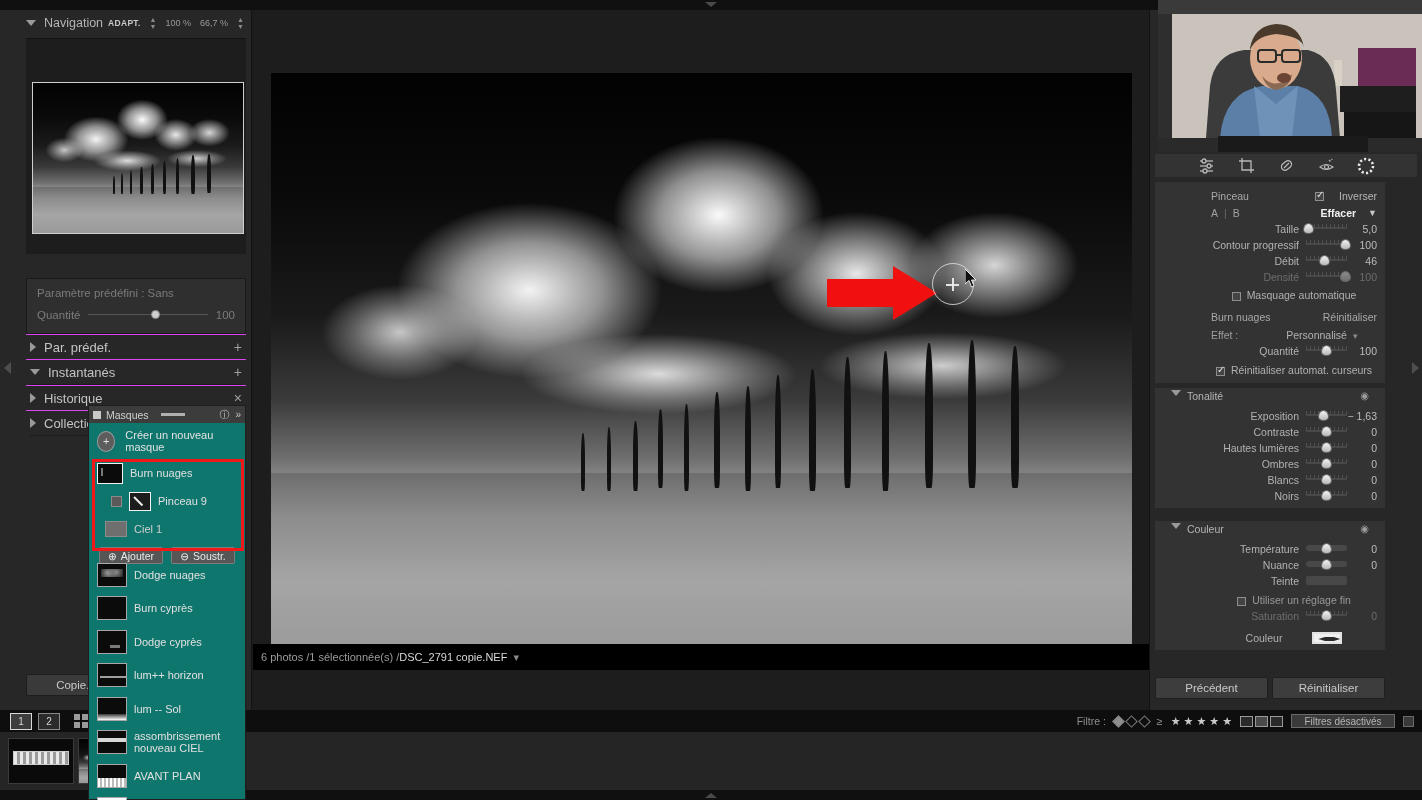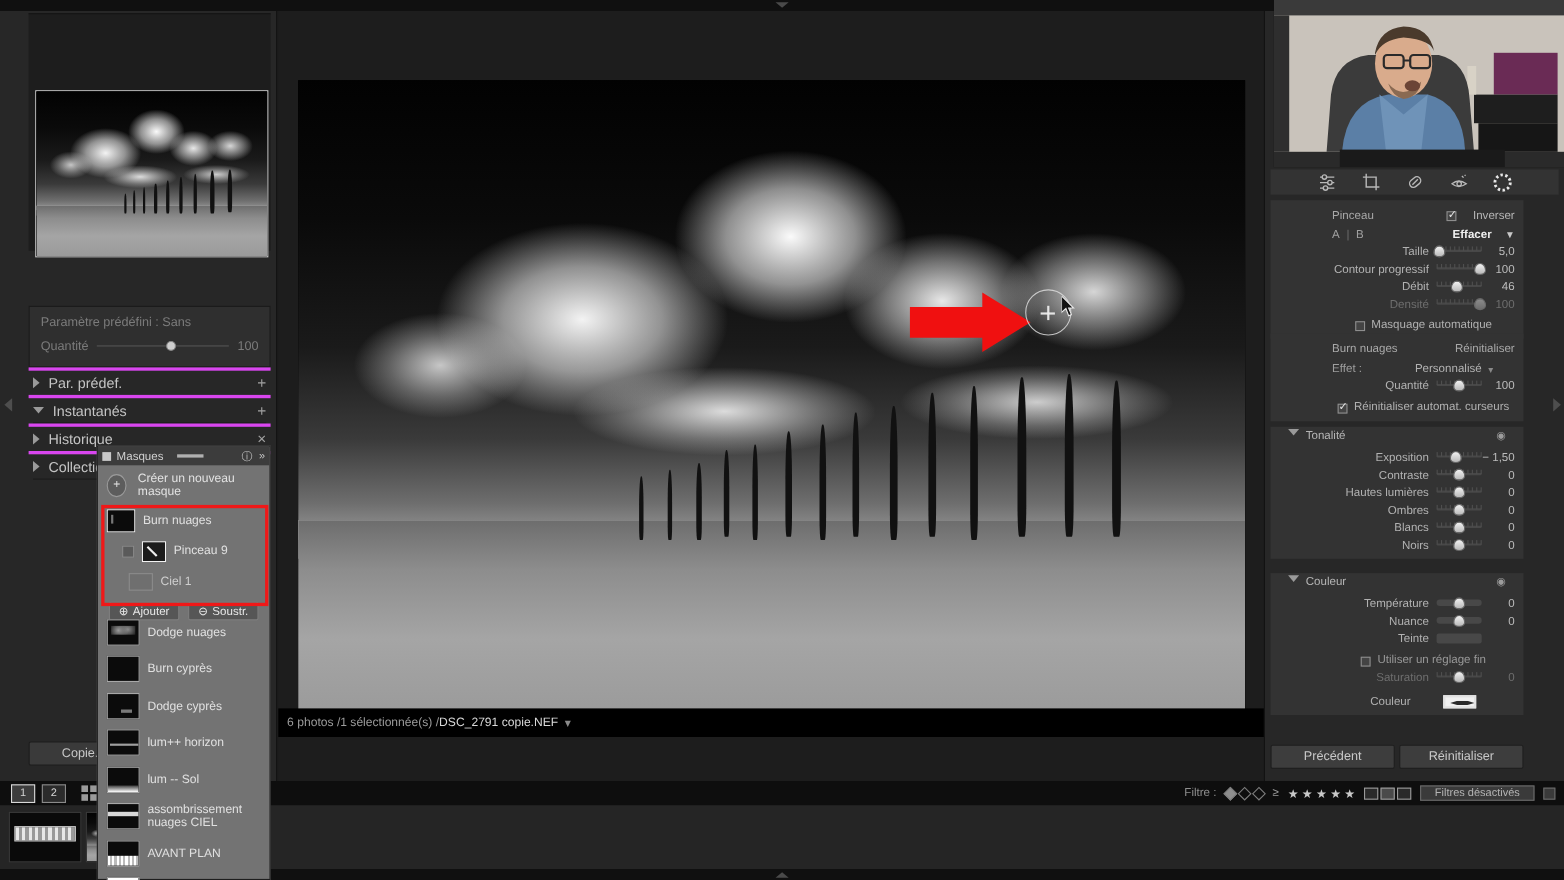--- a/index.html
+++ b/index.html
@@ -73,39 +73,39 @@
   .lp-section { margin: 0 6px 0 4px; }
   .preset-box { background: #2f2f2f; border: 1px solid #1a1a1a; padding: 8px 10px 12px; color: #7b7b7b; font-size: 11.5px; }
   .preset-box .row2 { display: flex; align-items: center; margin-top: 10px; gap: 8px; }
   .mini-slider { flex: 1; position: relative; height: 10px; }
   .mini-slider .track { position: absolute; left: 0; right: 0; top: 4px; height: 1px; background: #555; }
   .mini-slider .knob {
     position: absolute; top: 0px; width: 9px; height: 9px; background: #cfcfcf;
     border-radius: 50%; border: 1px solid #888;
   }
   .sec-head {
-    display: flex; align-items: center; height: 25px; border-top: 3px solid #d946ef;
+    display: flex; align-items: center; height: 25px; border-top: 1px solid #d946ef;
     color: #c4c4c4; font-size: 13px; padding: 0 4px;
   }
   .sec-head .plus { margin-left: auto; color: #a0a0a0; font-size: 14px; }
   .sec-rule { height: 1px; background: #1c1c1c; margin: 0 4px; }
   .copy-btn {
     position: absolute; left: 26px; bottom: 14px; width: 100px; height: 22px;
     background: #3a3a3a; border: 1px solid #1d1d1d; border-radius: 2px;
     color: #c8c8c8; font-size: 11.5px; display: flex; align-items: center; justify-content: center;
   }
   .lp-arrow {
     position: absolute; left: 4px; top: 352px; width: 0; height: 0;
     border-top: 6px solid transparent; border-bottom: 6px solid transparent; border-right: 7px solid #4e4e4e;
   }
 
   
   #masks-panel {
     position: absolute; left: 88px; top: 405px; width: 158px; height: 395px;
-    background: #737373; border: 1px solid #1e1e1e; z-index: 30;
+    background: #0f766e; border: 1px solid #1e1e1e; z-index: 30;
   }
   .masks-head { display: flex; align-items: center; height: 17px; background: #3c3c3c; padding: 0 4px; color: #d0d0d0; font-size: 10.5px; }
   .masks-head .sq { width: 8px; height: 8px; background: #c8c8c8; margin-right: 5px; }
   .masks-grip { width: 24px; height: 3px; background: #b0b0b0; margin-left: 12px; }
   .masks-head .rt { margin-left: auto; display: flex; gap: 6px; align-items: center; color: #c5c5c5; font-size: 10px; }
   .create-row { display: flex; align-items: center; height: 36px; padding: 0 8px; gap: 10px; }
   .create-circle {
     width: 21px; height: 21px; border-radius: 50%; background: #5d5d5d;
     border: 1px solid #9a9a9a; color: #e4e4e4; font-size: 14px;
     display: flex; align-items: center; justify-content: center;
@@ -242,20 +242,31 @@
 <body>
 
 <div id="app">
 
   <div class="edge-bar top">
     <div class="edge-caret down"></div>
   </div>
 
   <div id="left-panel">
     <div class="lp-inner">
+      <div class="panel-title">
+        <span class="tri down"></span>
+        <span>Navigation</span>
+        <span class="nav-zoom">
+          <b>ADAPT.</b>
+          <span class="stepper">▲<br>▼</span>
+          <span>100 %</span>
+          <span>66,7 %</span>
+          <span class="stepper">▲<br>▼</span>
+        </span>
+      </div>
       <div class="nav-well"></div>
     </div>
 
     <div class="nav-preview">
       <div class="photo">
         <div class="sky"></div>
           <div class="horizon"></div>
           <div class="ground"></div>
         <div class="trees">
           <div class="tree" style="left:38%;top:62%;width:2px;height:12%"></div>
@@ -341,21 +352,21 @@
     </div>
 
     <div class="mask-row sub-row">
       <span class="eye-badge"></span>
       <span class="mask-thumb sel" style="width:22px;height:19px;background:#1c1c1c">
         <span style="position:absolute;left:4px;top:3px;width:12px;height:2px;background:#eee;transform:rotate(45deg);transform-origin:left center"></span>
       </span>
       <span class="mask-label">Pinceau 9</span>
     </div>
 
-    <div class="mask-row sub-row" style="padding-left:28px">
+    <div class="mask-row sub-row" style="padding-left:16px">
       <span class="sub-thumb"></span>
       <span class="mask-label dim">Ciel 1</span>
     </div>
 
     <div class="addsub-row">
       <span class="as-btn">
         <span>⊕</span>
         <span>Ajouter</span>
       </span>
       <span class="as-btn">
@@ -390,21 +401,21 @@
       <div class="mask-row">
         <span class="mask-thumb">
           <span style="position:absolute;left:0;bottom:0;width:100%;height:28%;background:linear-gradient(#3a3a3a,#fff)"></span>
         </span>
         <span class="mask-label">lum -- Sol</span>
       </div>
       <div class="mask-row">
         <span class="mask-thumb">
           <span style="position:absolute;left:0;top:30%;width:100%;height:20%;background:#d8d8d8"></span>
         </span>
-        <span class="mask-label">assombrissement nuages CIEL</span>
+        <span class="mask-label">assombrissement nouveau CIEL</span>
       </div>
       <div class="mask-row">
         <span class="mask-thumb">
           <span style="position:absolute;left:0;bottom:0;width:100%;height:38%;background:repeating-linear-gradient(90deg,#fff 0 2px,#bbb 2px 4px)"></span>
         </span>
         <span class="mask-label">AVANT PLAN</span>
       </div>
       <div class="mask-row">
         <span class="mask-thumb">
           <span style="position:absolute;left:0;top:0;width:100%;height:40%;background:#fff"></span>
@@ -684,21 +695,21 @@
             <i></i>
             <i></i>
             <i></i>
             <i></i>
             <i></i>
             <i></i>
             <i></i>
           </span>
         <span class="knob" style="left:42%"></span>
       </span>
-      <span class="val">− 1,50</span>
+      <span class="val">− 1,63</span>
     </div>
     <div class="rp-row">
       <span class="lbl">Contraste</span>
       <span class="slider">
         <span class="track"></span>
           <span class="ticks">
             <i></i>
             <i></i>
             <i></i>
             <i></i>

